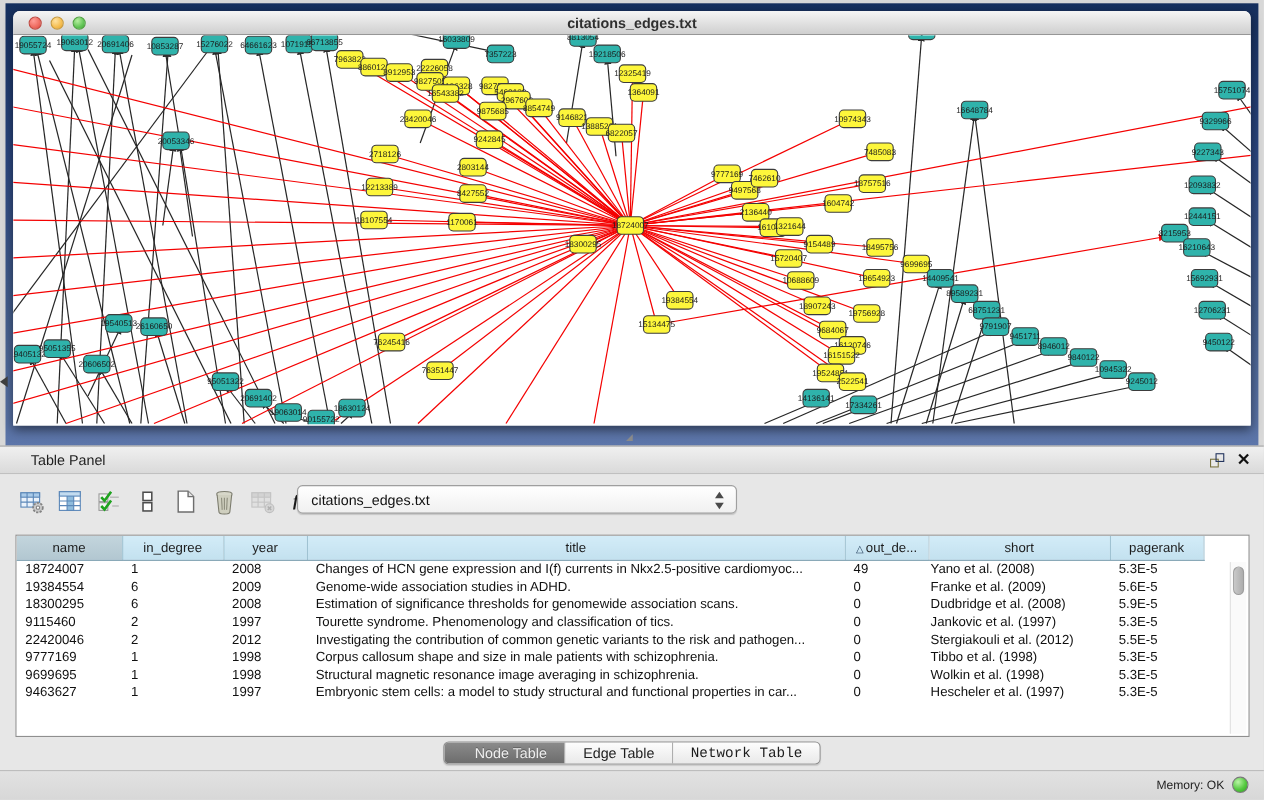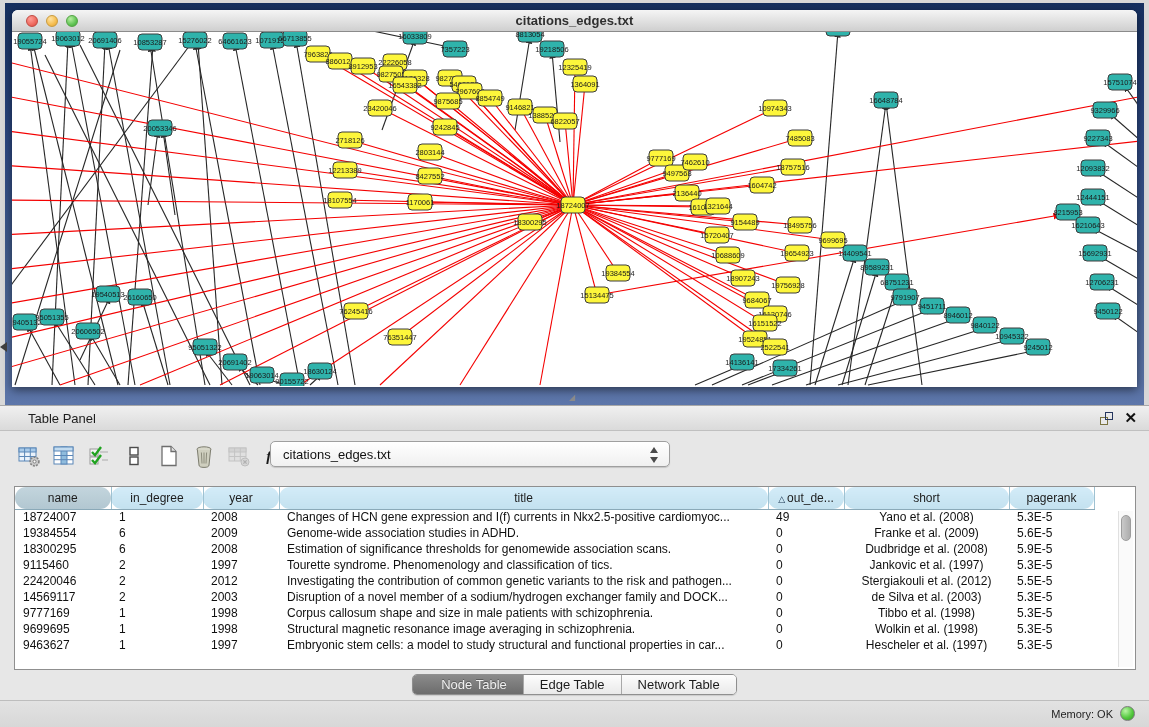--- a/index.html
+++ b/index.html
@@ -52,36 +52,36 @@
   .combo-arrows { position:absolute; right:10px; top:4px; width:9px; height:18px; }
   .combo-arrows .up { position:absolute; top:1px; left:0; width:0; height:0;
     border-left:4.5px solid transparent; border-right:4.5px solid transparent; border-bottom:6px solid #4a4a4a; }
   .combo-arrows .dn { position:absolute; bottom:1px; left:0; width:0; height:0;
     border-left:4.5px solid transparent; border-right:4.5px solid transparent; border-top:6px solid #4a4a4a; }
 
   .table-wrap { position:absolute; left:14px; top:55px; width:1122px; height:184px;
     background:#fff; border:1px solid #8f8f8f; overflow:hidden; }
   table.node-table { border-collapse:collapse; table-layout:fixed; width:1079px; font-size:12px; }
   table.node-table th { height:22px; background:linear-gradient(#d3ecf8,#c3e1ef); font-weight:normal;
-    color:#1c1c1c; border-right:1px solid #9fc2d2; border-bottom:1px solid #8aa9b8; text-align:center; overflow:hidden; white-space:nowrap; cursor:pointer;border-radius:11px; }
+    color:#1c1c1c; border-right:1px solid #9fc2d2; border-bottom:1px solid #8aa9b8; text-align:center; overflow:hidden; white-space:nowrap; cursor:pointer; }
   table.node-table th.first { background:linear-gradient(#c3d5dd,#b2c7d1); }
   table.node-table td { height:16px; padding:0 4px 0 8px; color:#101010; white-space:nowrap; overflow:hidden; cursor:default; }
-  table.node-table td.center { text-align:center; padding:0 2px; }
+  table.node-table td.center { text-align:left; padding:0 2px; }
   .sort-glyph { font-size:9px; color:#16324f; margin-right:2px; }
 
   .vscroll { position:absolute; right:2px; top:24px; bottom:2px; width:15px; background:#fafafa; border-left:1px solid #e0e0e0; }
   .vthumb { position:absolute; left:2px; top:4px; width:10px; height:26px; background:linear-gradient(90deg,#c9c9c9,#adadad); border-radius:6px; border:1px solid #9d9d9d; cursor:pointer; }
 
   
   .tabbar { position:absolute; left:0; right:0; top:243px; text-align:center; }
   .seg { display:inline-flex; height:21px; border:1px solid #8f8f8f; border-radius:5px; overflow:hidden;
     box-shadow:0 1px 1px rgba(0,0,0,.12); }
   .seg .tab { padding:0 16px; font-size:13px; line-height:19px; color:#1c1c1c;
     background:linear-gradient(#fdfdfd,#e9e9e9); border-right:1px solid #a8a8a8; cursor:pointer; }
-  .seg .tab:last-child { border-right:none; }
+  .seg .tab:last-child { border-right:none;font-family:Liberation Mono, monospace; }
   .seg .tab.selected { background:linear-gradient(#8b8b8b,#6c6c6c); color:#efefef; text-shadow:0 -1px 0 rgba(0,0,0,.3);padding-left:28px; }
 
   
   .statusbar { position:absolute; left:0; top:700px; width:1149px; height:40px;
     background:linear-gradient(#e2e2e2,#d2d2d2); border-top:1px solid #bdbdbd; }
   .memory-label { position:absolute; right:36px; top:7px; font-size:11px; color:#1e1e1e; }
   .memory-led { position:absolute; right:14px; top:5px; width:15px; height:15px; border-radius:50%;
     background:radial-gradient(circle at 35% 30%, #b9f5a5, #55c940 55%, #2f9c22); border:1px solid #7a7a7a; cursor:pointer; }
 </style>
 </head>
@@ -796,29 +796,20 @@
             <tr>
               <td>22420046</td>
               <td>2</td>
               <td>2012</td>
               <td>Investigating the contribution of common genetic variants to the risk and pathogen...</td>
               <td>0</td>
               <td class="center">Stergiakouli et al. (2012)</td>
               <td>5.5E-5</td>
             </tr>
             <tr>
-              <td>14569117</td>
-              <td>2</td>
-              <td>2003</td>
-              <td>Disruption of a novel member of a sodium/hydrogen exchanger family and DOCK...</td>
-              <td>0</td>
-              <td class="center">de Silva et al. (2003)</td>
-              <td>5.3E-5</td>
-            </tr>
-            <tr>
               <td>9777169</td>
               <td>1</td>
               <td>1998</td>
               <td>Corpus callosum shape and size in male patients with schizophrenia.</td>
               <td>0</td>
               <td class="center">Tibbo et al. (1998)</td>
               <td>5.3E-5</td>
             </tr>
             <tr>
               <td>9699695</td>

